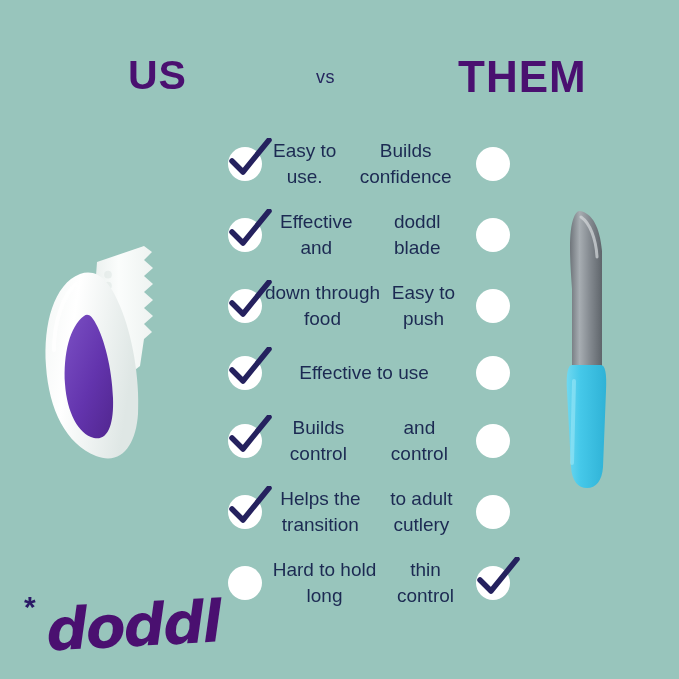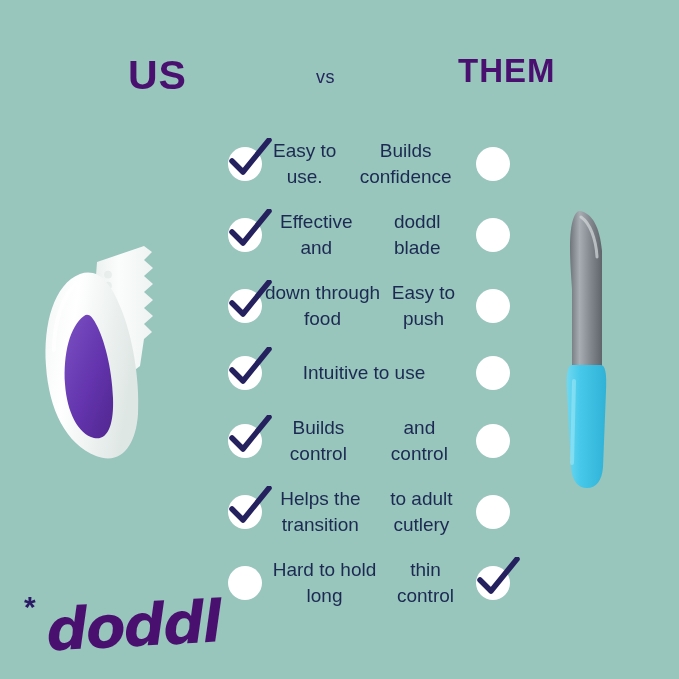--- a/index.html
+++ b/index.html
@@ -25,21 +25,21 @@
 
   
   .heading {
     position: absolute;
     color: #4a1070;
     font-weight: bold;
     letter-spacing: 1px;
     white-space: nowrap;
   }
   .heading-us   { left: 128px; top: 52px;  font-size: 41px; }
-  .heading-them { left: 458px; top: 52px;  font-size: 33px; }
+  .heading-them { left: 458px; top: 52px;  font-size: 44px; }
   .heading-vs {
     position: absolute;
     left: 316px; top: 67px;
     font-size: 18px;
     color: #25265e;
     font-weight: normal;
     letter-spacing: 0.5px;
   }
 
   
@@ -221,21 +221,21 @@
       <div class="row">
         <div class="cell-mark cell-left">
           <div class="mark checked">
             <span class="disc"></span>
             <svg class="tick" viewBox="0 0 48 44">
               <path d="M7 23 L18 34 L44 2" fill="none" stroke="#25215e" stroke-width="5.5" stroke-linecap="round" stroke-linejoin="round"></path>
             </svg>
           </div>
         </div>
         <div class="cell-text">
-          <span style="display:block">Intuitive to use</span>
+          <span style="display:block">Effective to use</span>
         </div>
         <div class="cell-mark cell-right">
           <div class="mark unchecked">
             <span class="disc"></span>
           </div>
         </div>
       </div>
       <div class="row row-tall">
         <div class="cell-mark cell-left">
           <div class="mark checked">

